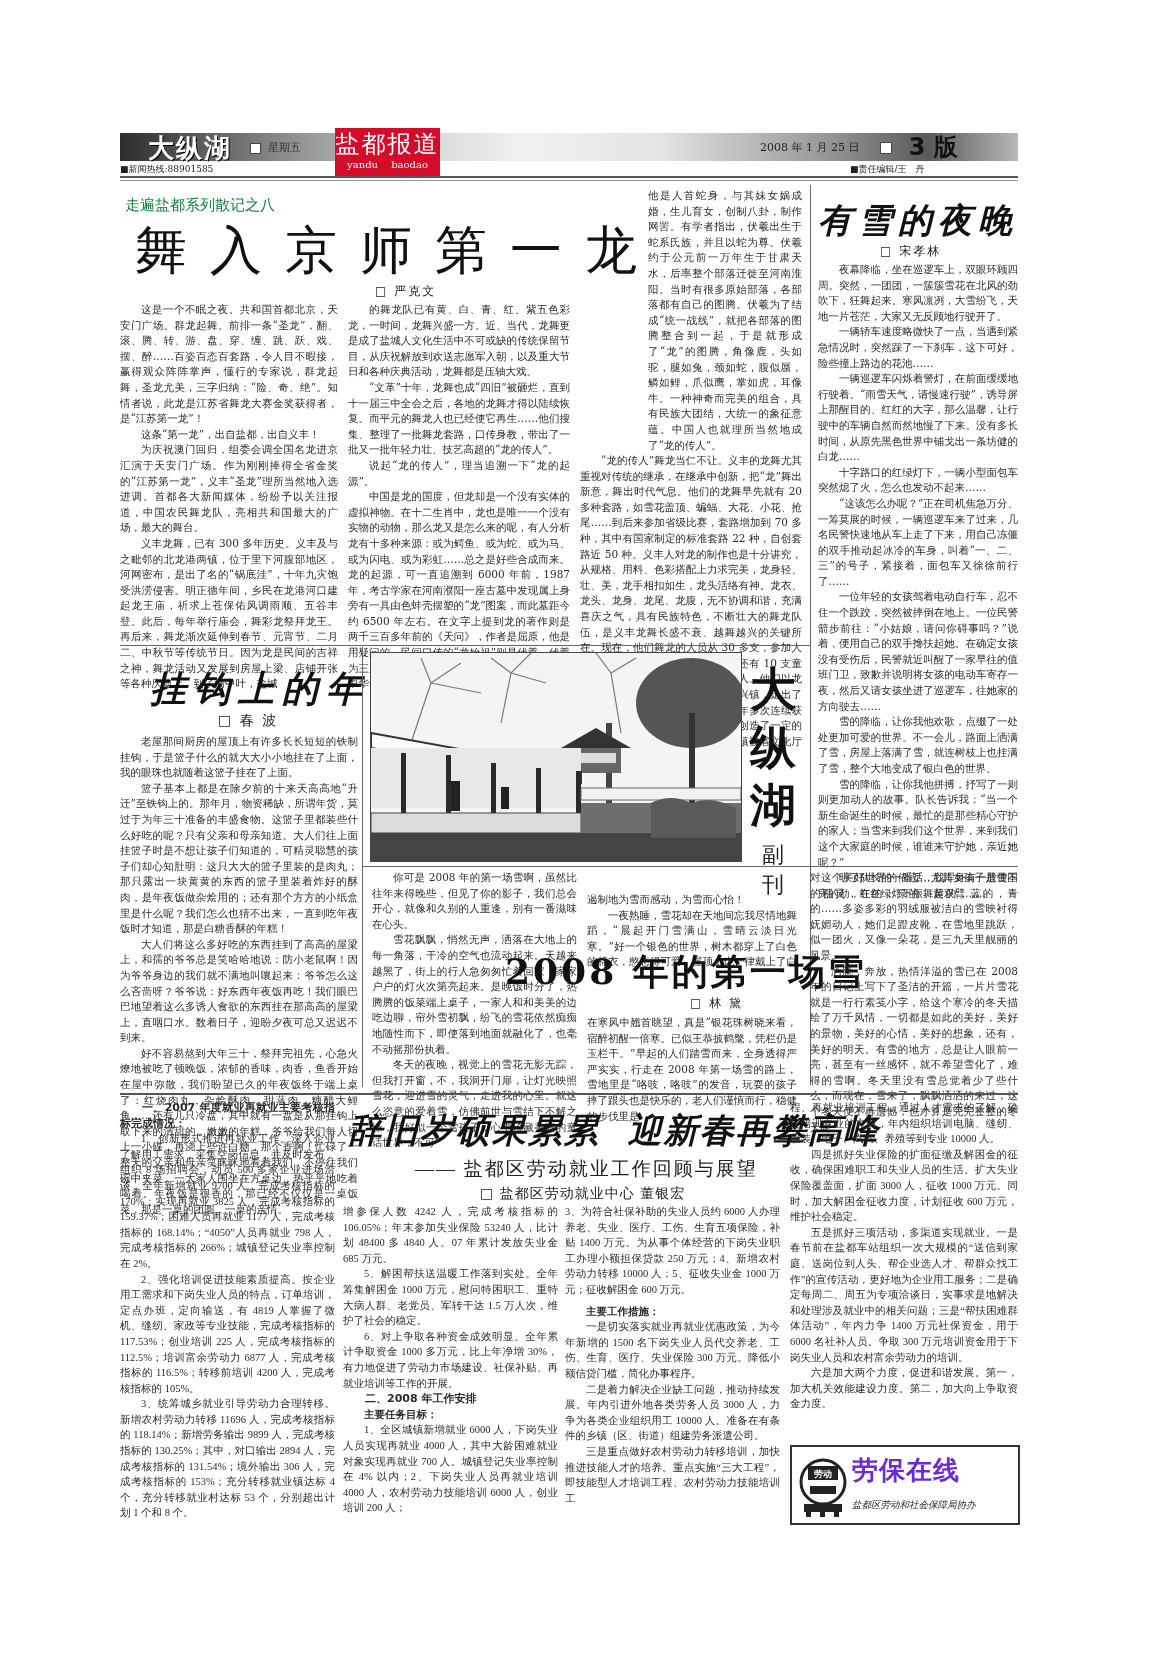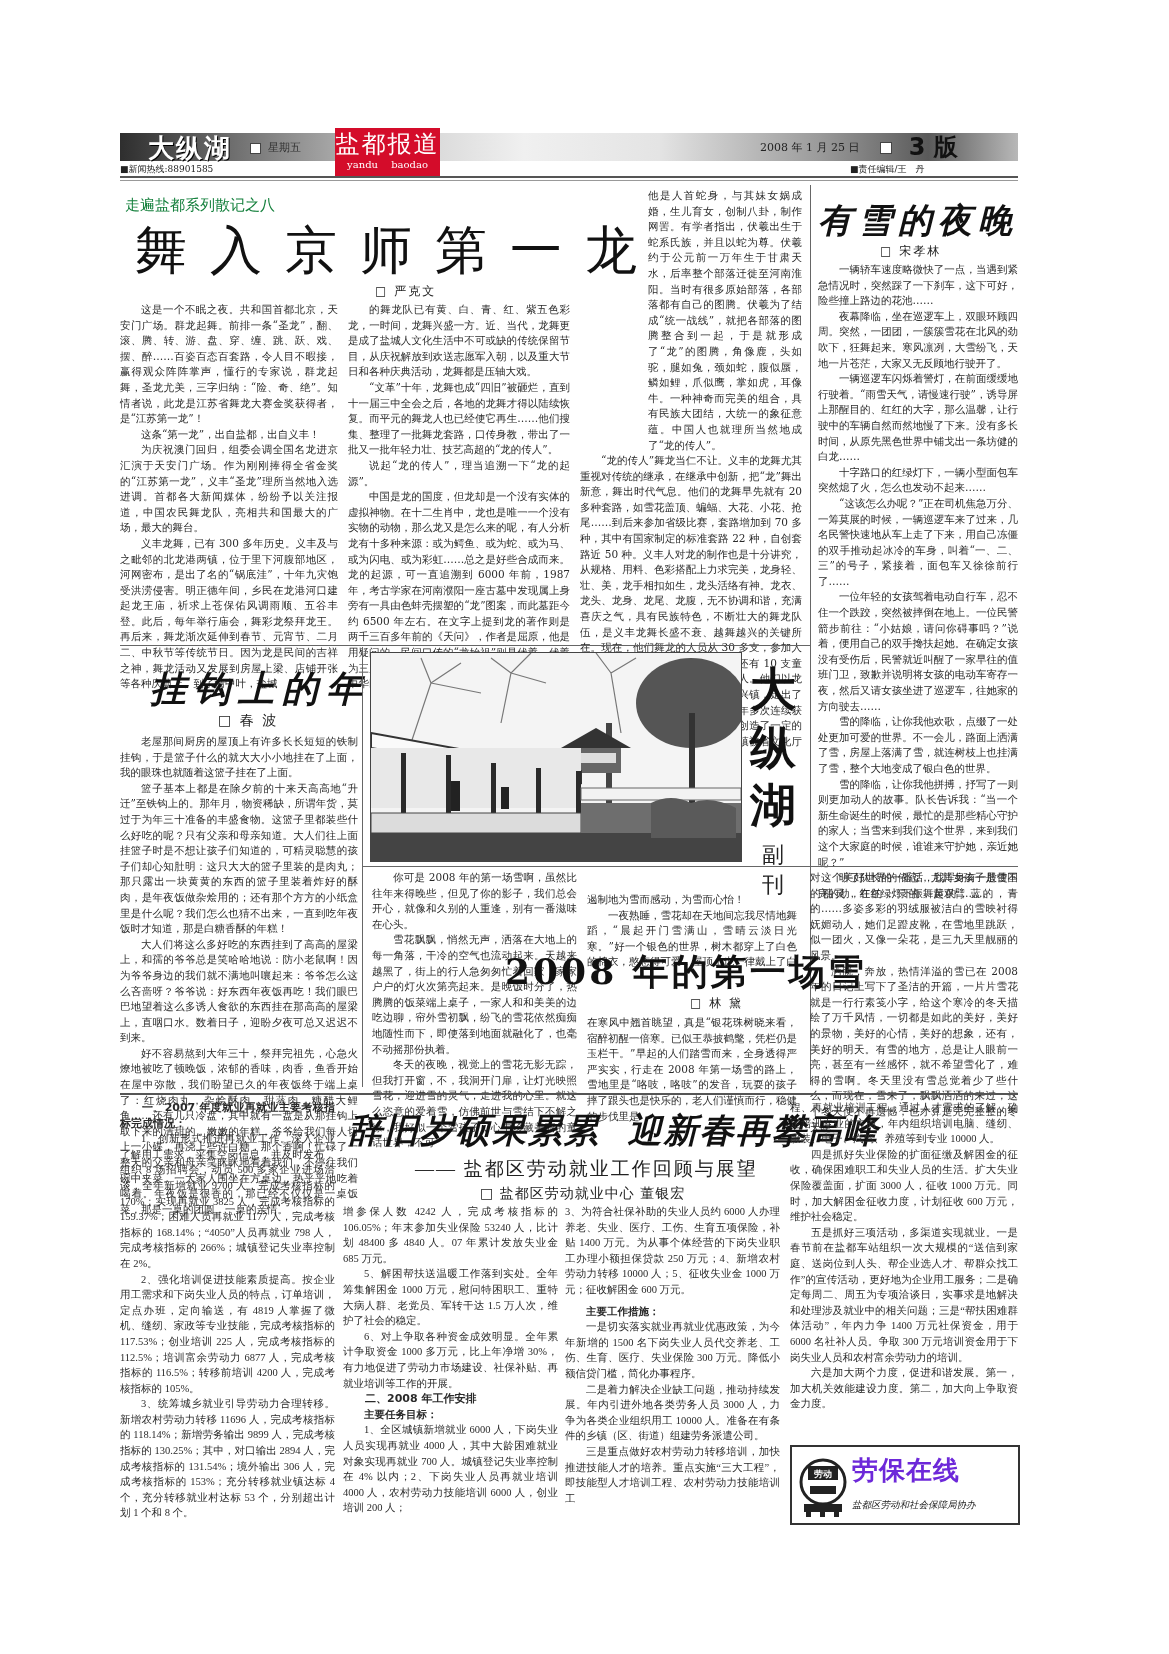--- a/index.html
+++ b/index.html
@@ -68,22 +68,22 @@
 <div class="abs txt" style="left:580px;top:188px;width:222px;">
   <p style="padding-left:68px;text-indent:0;">他是人首蛇身，与其妹女娲成婚，生儿育女，创制八卦，制作网罟。有学者指出，伏羲出生于蛇系氏族，并且以蛇为尊。伏羲约于公元前一万年生于甘肃天水，后率整个部落迁徙至河南淮阳。当时有很多原始部落，各部落都有自己的图腾。伏羲为了结成“统一战线”，就把各部落的图腾整合到一起，于是就形成了“龙”的图腾，角像鹿，头如驼，腿如兔，颈如蛇，腹似蜃，鳞如鲤，爪似鹰，掌如虎，耳像牛。一种神奇而完美的组合，具有民族大团结，大统一的象征意蕴。中国人也就理所当然地成了“龙的传人”。</p>
   <p>“龙的传人”舞龙当仁不让。义丰的龙舞尤其重视对传统的继承，在继承中创新，把“龙”舞出新意，舞出时代气息。他们的龙舞早先就有 20 多种套路，如雪花盖顶、蝙蝠、大花、小花、抢尾……到后来参加省级比赛，套路增加到 70 多种，其中有国家制定的标准套路 22 种，自创套路近 50 种。义丰人对龙的制作也是十分讲究，从规格、用料、色彩搭配上力求完美，龙身轻、壮、美，龙手相扣如生，龙头活络有神。龙衣、龙头、龙身、龙尾、龙腹，无不协调和谐，充满喜庆之气，具有民族特色，不断壮大的舞龙队伍，是义丰龙舞长盛不衰、越舞越兴的关键所在。现在，他们舞龙的人员从 30 多支，参加人员达 600 多人，中小学和幼儿园还有 10 支童子龙，从娃娃抓起，真正的后继有人。他们以龙养龙，以龙养文，以龙扬名，以龙兴镇，走出了一条特色文化发展新路子。不仅多年多次连续获得国家、省、市各种大奖，而且也创造了一定的经济和社会效益。2002 年，义丰镇被省文化厅命名为“民间艺术之乡”。</p>
 </div>
 
 <div class="abs vline" style="left:810px;top:185px;height:900px;"></div>
 
 <div class="abs calli" style="left:818px;top:198px;font-size:34px;letter-spacing:6px;">有雪的夜晚</div>
 <div class="abs byline" style="left:880px;top:243px;">□ 宋孝林</div>
 <div class="abs txt" style="left:818px;top:262px;width:200px;">
+  <p>夜幕降临，坐在巡逻车上，双眼环顾四周。突然，一团团，一簇簇雪花在北风的劲吹下，狂舞起来。寒风凛冽，大雪纷飞，天地一片苍茫，大家又无反顾地行驶开了。</p>
   <p>一辆轿车速度略微快了一点，当遇到紧急情况时，突然踩了一下刹车，这下可好，险些撞上路边的花池……</p>
-  <p>夜幕降临，坐在巡逻车上，双眼环顾四周。突然，一团团，一簇簇雪花在北风的劲吹下，狂舞起来。寒风凛冽，大雪纷飞，天地一片苍茫，大家又无反顾地行驶开了。</p>
   <p>一辆巡逻车闪烁着警灯，在前面缓缓地行驶着。“雨雪天气，请慢速行驶”，诱导屏上那醒目的、红红的大字，那么温馨，让行驶中的车辆自然而然地慢了下来。没有多长时间，从原先黑色世界中铺戈出一条坊健的白龙……</p>
   <p>十字路口的红绿灯下，一辆小型面包车突然熄了火，怎么也发动不起来……</p>
   <p>“这该怎么办呢？”正在司机焦急万分、一筹莫展的时候，一辆巡逻车来了过来，几名民警快速地从车上走了下来，用自己冻僵的双手推动起冰冷的车身，叫着“一、二、三”的号子，紧接着，面包车又徐徐前行了……</p>
   <p>一位年轻的女孩驾着电动自行车，忍不住一个跌跤，突然被摔倒在地上。一位民警箭步前往：“小姑娘，请问你碍事吗？”说着，便用自己的双手搀扶起她。在确定女孩没有受伤后，民警就近叫醒了一家早往的值班门卫，致歉并说明将女孩的电动车寄存一夜，然后又请女孩坐进了巡逻车，往她家的方向驶去……</p>
   <p>雪的降临，让你我他欢歌，点缀了一处处更加可爱的世界。不一会儿，路面上洒满了雪，房屋上落满了雪，就连树枝上也挂满了雪，整个大地变成了银白色的世界。</p>
   <p>雪的降临，让你我他拼搏，抒写了一则则更加动人的故事。队长告诉我：“当一个新生命诞生的时候，最忙的是那些精心守护的家人；当雪来到我们这个世界，来到我们这个大家庭的时候，谁谁来守护她，亲近她呢？”</p>
   <p>听了队长的一番话，我浑身有一股使不完的劲，在红绿灯下振舞起双臂……</p>
 </div>
 
 <div class="abs hline" style="left:120px;top:645px;width:690px;"></div>

